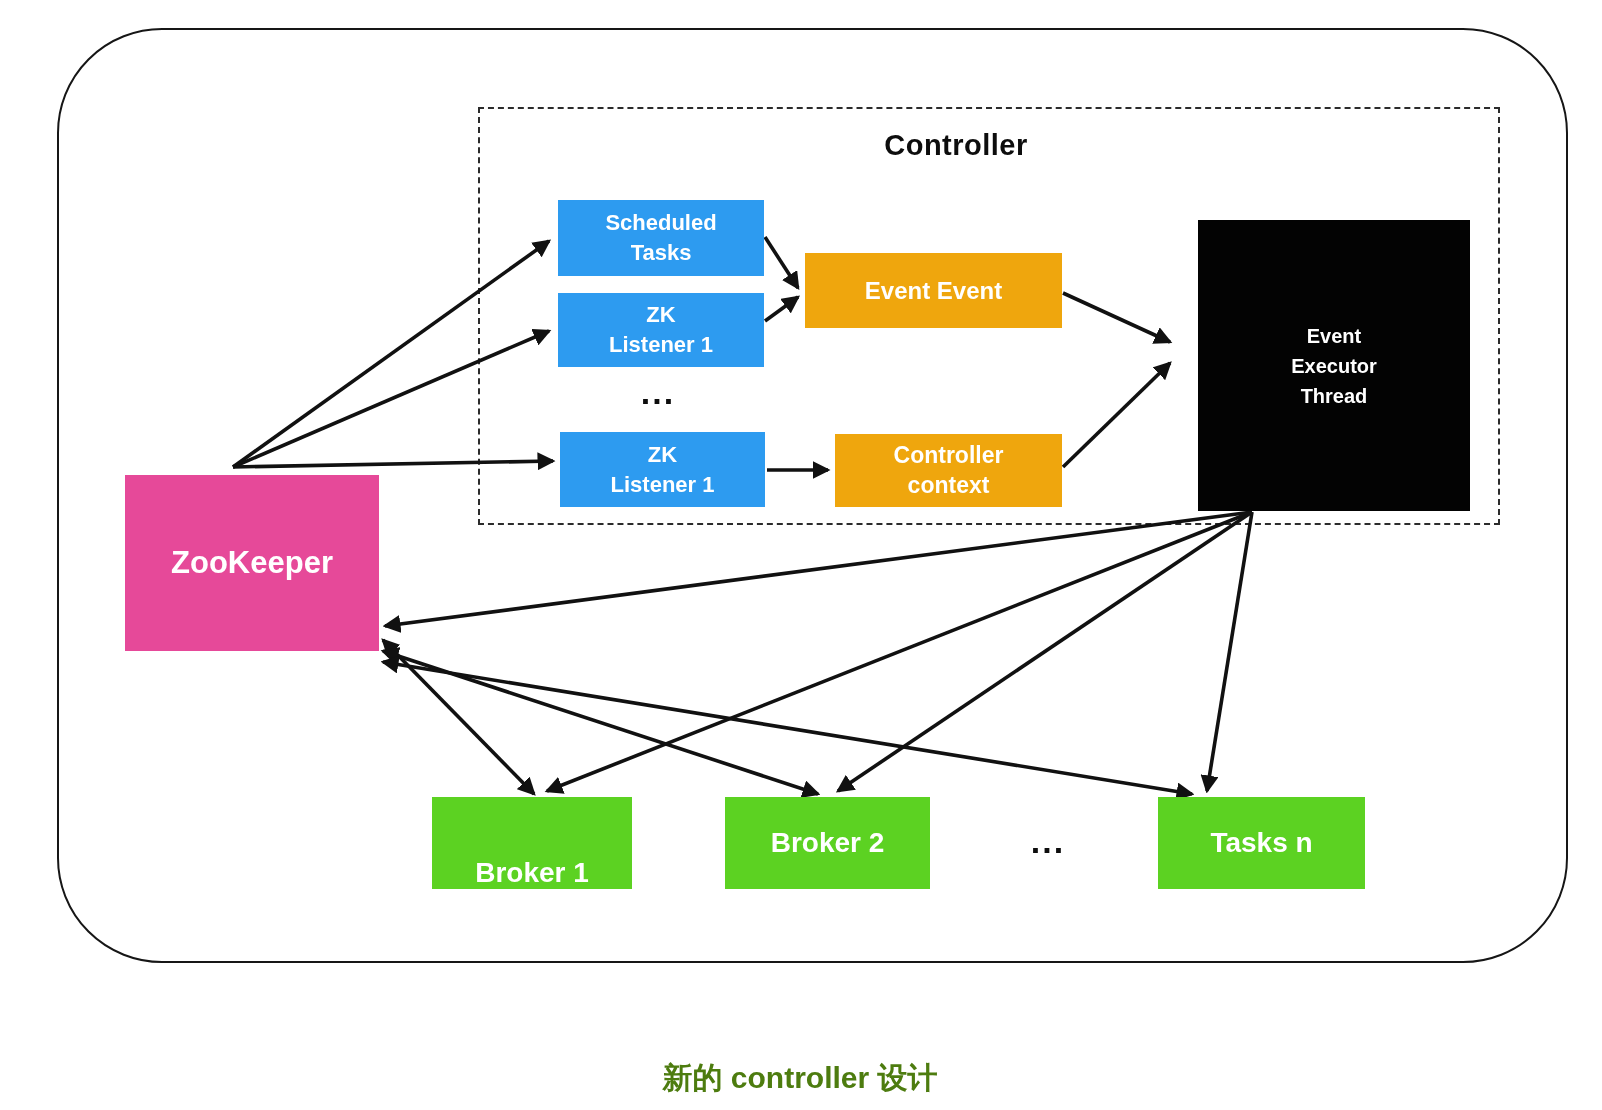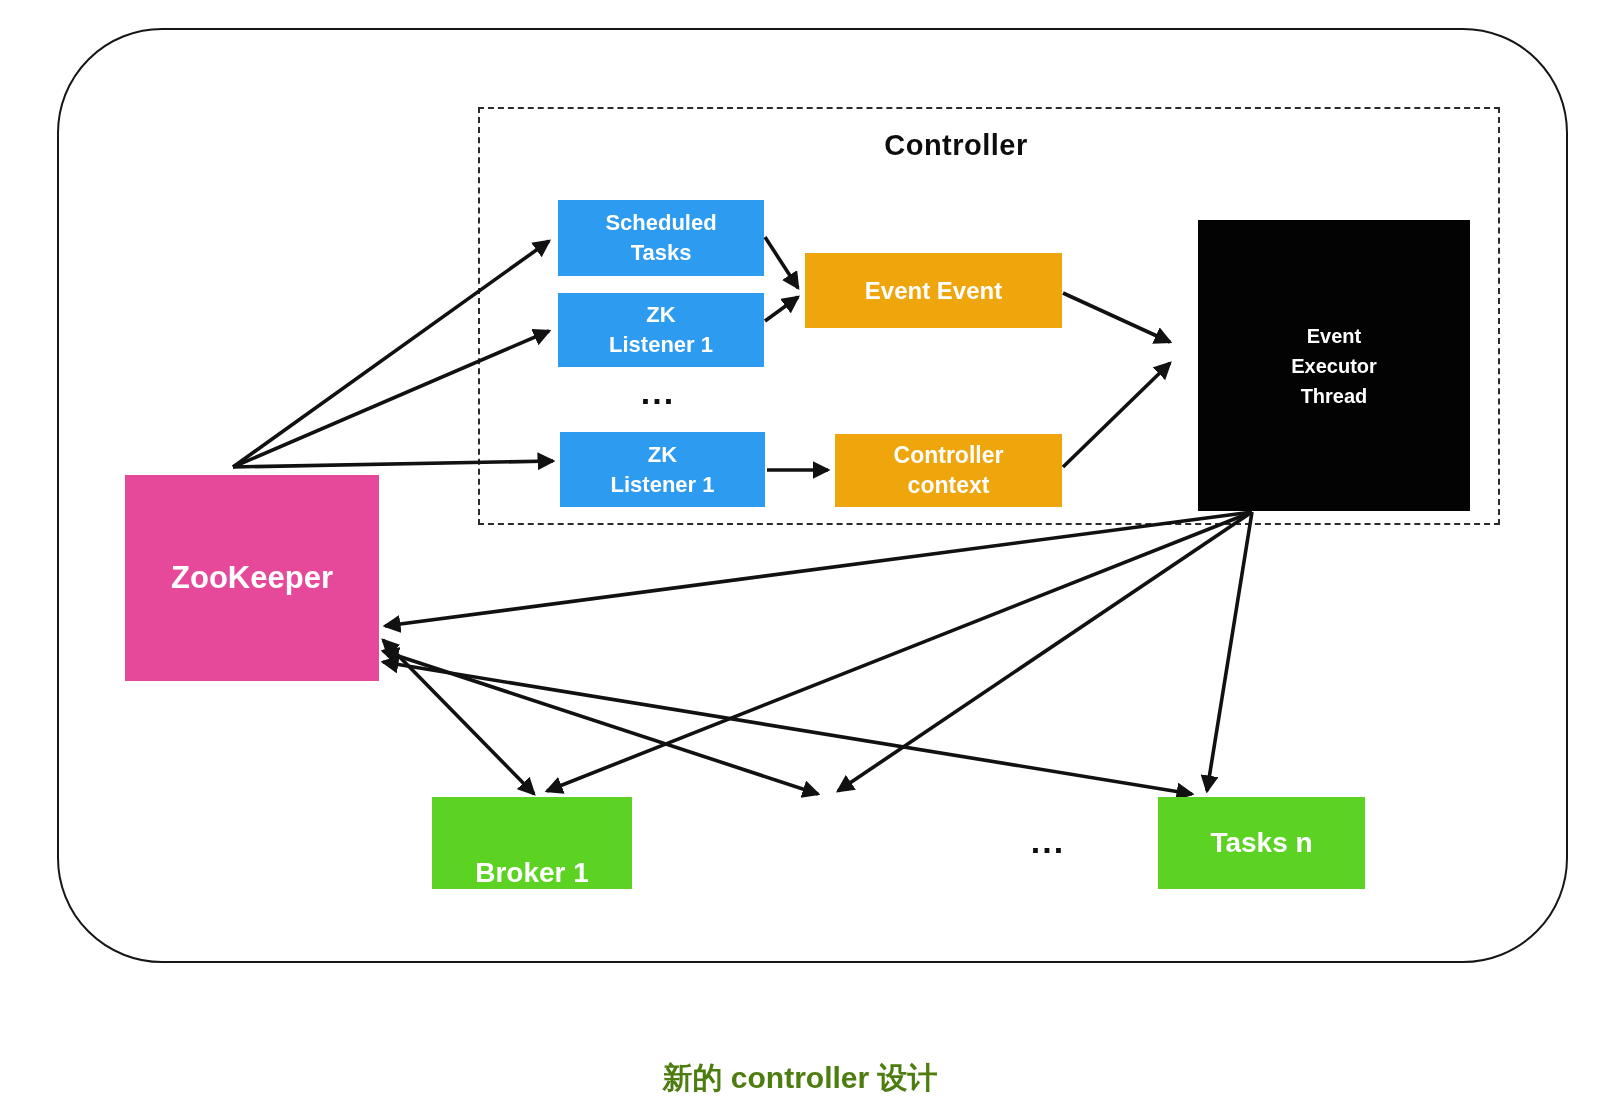--- a/index.html
+++ b/index.html
@@ -28,21 +28,21 @@
   .orange{background:#EFA60D;}
   .pink{background:#E64999;}
   .green{background:#5CD222;}
   .black{background:#030303;}
   #scheduled-tasks{left:558px;top:200px;width:206px;height:76px;font-size:22px;line-height:1.35;}
   #zk-listener-1 {left:558px;top:293px;width:206px;height:74px;font-size:22px;line-height:1.35;}
   #zk-listener-n {left:560px;top:432px;width:205px;height:75px;font-size:22px;line-height:1.35;}
   #event-queue{left:805px;top:253px;width:257px;height:75px;font-size:24px;}
   #controller-context{left:835px;top:434px;width:227px;height:73px;font-size:23px;line-height:1.3;}
   #event-executor{left:1177px;top:220px;width:272px;height:291px;font-size:20px;line-height:1.5;margin-left:21px;}
-  #zookeeper{left:125px;top:475px;width:254px;height:206px;font-size:31px;}
+  #zookeeper{left:125px;top:475px;width:254px;height:176px;font-size:31px;}
   #broker-1{left:432px;top:797px;width:200px;height:92px;font-size:28px;align-items:flex-end;}
   #broker-2{left:725px;top:797px;width:205px;height:92px;font-size:28px;}
   #broker-n{left:1158px;top:797px;width:207px;height:92px;font-size:28px;}
   .dots{
     color:#0d0d0d;font-weight:bold;font-size:34px;text-align:center;letter-spacing:2px;
   }
   #dots-listeners{left:608px;top:373px;width:100px;}
   #dots-brokers{left:998px;top:822px;width:100px;}
   #caption{
     left:500px;top:1058px;width:600px;text-align:center;
@@ -118,20 +118,23 @@
   </div>
 
   <div id="zookeeper" class="abs node pink">
     <span>ZooKeeper</span>
   </div>
 
   <div id="broker-1" class="abs node green">
     <span>Broker 1</span>
   </div>
 
+  <div id="broker-2" class="abs node green">
+    <span>Broker 2</span>
+  </div>
 
   <div id="dots-brokers" class="abs dots">...</div>
 
   <div id="broker-n" class="abs node green">
     <span>Tasks n</span>
   </div>
 
   <div id="caption" class="abs">新的 controller 设计</div>
 
 </div>

